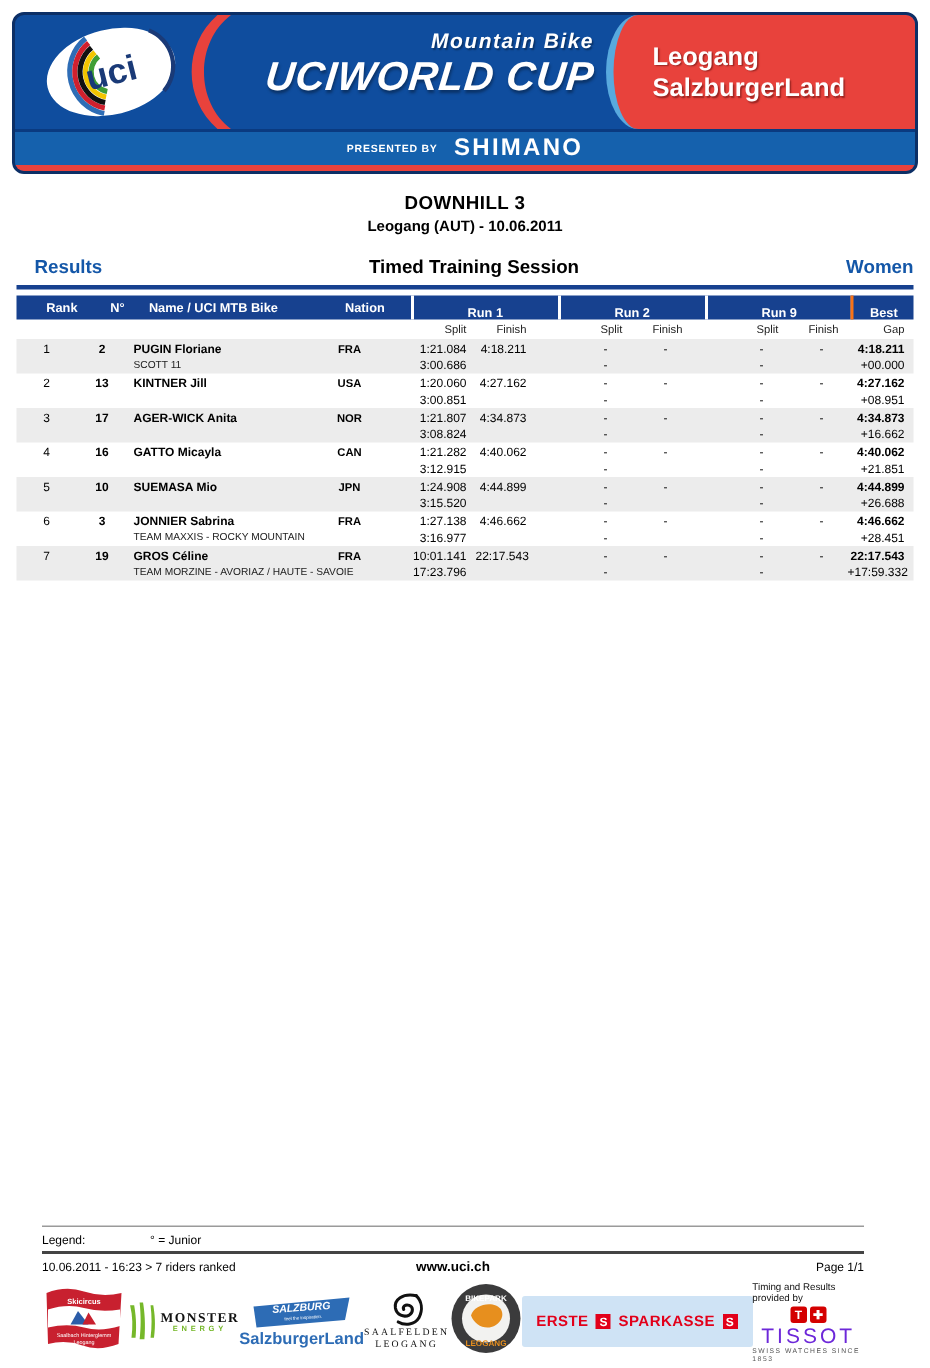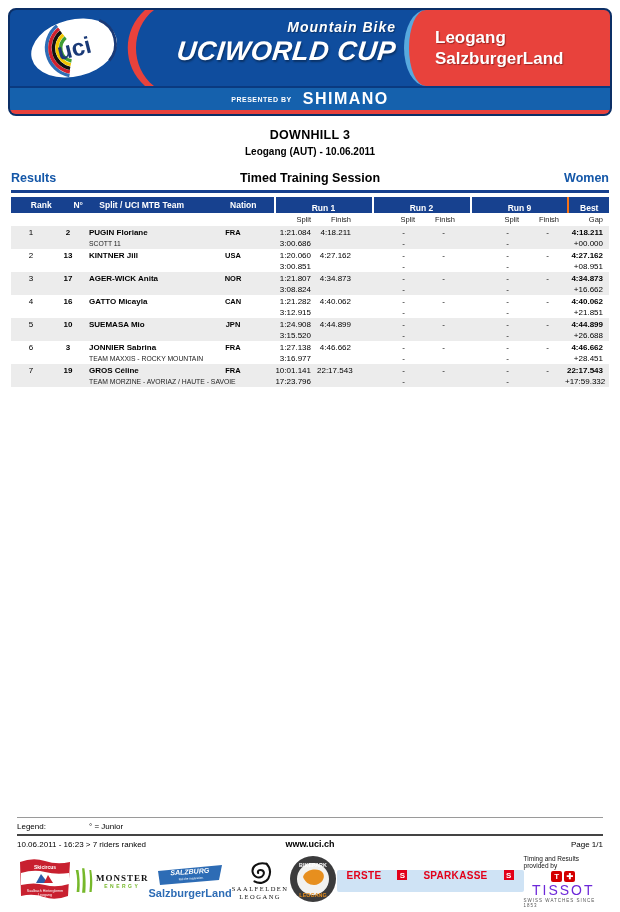--- a/index.html
+++ b/index.html
@@ -16,21 +16,21 @@
   .series-main{font-style:italic;font-weight:900;font-size:27px;letter-spacing:.5px;transform:skewX(-6deg);margin-top:1px;text-shadow:1px 2px 2px rgba(0,0,0,.35);white-space:nowrap;}
   .leogang-panel{position:absolute;right:0;top:0;bottom:0;width:206px;box-sizing:border-box;background:#e8423c;border-left:5px solid #58a9de;border-radius:34px 0 0 34px / 60px 0 0 60px;display:flex;flex-direction:column;justify-content:center;padding-left:26px;color:#fff;font-weight:bold;font-size:17px;line-height:21px;text-shadow:1px 1px 1px rgba(60,0,0,.45);}
   .shimano-bar{height:22px;background:#1561ad;border-top:2px solid #0a3a80;display:flex;align-items:center;justify-content:center;gap:11px;color:#fff;}
   .presented{font-size:7px;font-weight:bold;letter-spacing:.5px;}
   .shimano{font-size:16px;font-weight:900;letter-spacing:1.5px;}
   .red-strip{height:4px;background:#e8423c;}
 
   
   .doc-title{margin-top:12px;text-align:center;font-size:12.5px;font-weight:bold;letter-spacing:.3px;}
   .doc-sub{margin-top:4px;text-align:center;font-size:10px;font-weight:bold;}
-  .section-row{margin:14px 11px 0 11px;display:flex;align-items:baseline;}
+  .section-row{margin:14px 11px 0 23px;display:flex;align-items:baseline;}
   .sec-left,.sec-right{flex:1;font-size:12.5px;font-weight:bold;color:#1457a8;}
   .sec-center{flex:2;text-align:center;font-size:12.5px;font-weight:bold;color:#000;}
   .sec-right{text-align:right;}
   .blue-rule{margin:5px 11px 4px 11px;height:3px;background:#17418f;}
 
   
   .thead{display:flex;margin:0 11px;height:16px;font-size:8.5px;font-weight:bold;color:#fff;}
   .hseg{background:#17418f;display:flex;align-items:flex-end;justify-content:center;box-sizing:border-box;height:16px;}
   .seg1{width:279px;display:grid;grid-template-columns:40px 34px 128px 40px;align-items:center;}
   .segrun{width:104px;border-left:2px solid #fff;}
@@ -57,21 +57,21 @@
   .c-d-r2f{grid-area:1/8;}
   .c-d-r2s2{grid-area:2/7;}
   .c-d-r3s{grid-area:1/9;}
   .c-d-r3f{grid-area:1/10;}
   .c-d-r3s2{grid-area:2/9;}
   .c-best{grid-area:1/11;font-weight:bold;}
   .c-gap{grid-area:2/11;}
   .dash{text-align:right;padding-right:16px;}
 
   
-  .page-footer{position:absolute;left:0;right:0;bottom:4px;padding:0 17px;}
+  .page-footer{position:absolute;left:0;right:16px;bottom:4px;padding:0 28px;}
   .hr-light{border-top:1px solid #9a9a9a;}
   .hr-dark{border-top:2px solid #444;}
   .legend-row{height:16px;display:flex;align-items:center;font-size:8px;}
   .legend-label{width:72px;}
   .meta-row{height:16px;display:flex;align-items:center;font-size:8px;}
   .meta-left{flex:1;}
   .meta-center{flex:1;text-align:center;font-weight:bold;font-size:9px;}
   .meta-right{flex:1;text-align:right;}
   .logos-row{height:54px;display:flex;align-items:center;justify-content:space-between;margin-top:2px;}
 
@@ -80,21 +80,21 @@
   .monster-name{font-family:"Liberation Serif",serif;font-weight:900;font-size:9px;letter-spacing:1px;color:#111;}
   .monster-sub{font-size:5px;letter-spacing:2.5px;color:#76b82a;font-weight:bold;text-align:center;}
   .salzburg{display:flex;flex-direction:column;align-items:center;}
   .salzburg svg{width:70px;height:22px;}
   .sl-name{color:#2d6cb5;font-size:11px;font-weight:bold;margin-top:1px;}
   .saalfelden{display:flex;flex-direction:column;align-items:center;}
   .lion{width:28px;height:24px;}
   .sf-text{font-family:"Liberation Serif",serif;font-size:6.5px;letter-spacing:1.5px;text-align:center;color:#111;line-height:8px;}
   .sf-text span{display:block;}
   .bikepark svg{width:48px;height:48px;}
-  .bank{background:#cfe3f5;height:22px;padding:0 10px;display:flex;align-items:flex-start;gap:16px;border-radius:2px;}
+  .bank{background:#cfe3f5;height:34px;padding:0 10px;display:flex;align-items:center;gap:5px;border-radius:2px;}
   .erste,.sparkasse{color:#e2001a;font-weight:900;font-size:10px;letter-spacing:.3px;}
   .s-box{width:10px;height:10px;background:#e2001a;color:#fff;font-size:8px;font-weight:900;display:flex;align-items:center;justify-content:center;}
   .tissot{display:flex;flex-direction:column;align-items:center;}
   .provided{font-size:6.5px;color:#111;margin-bottom:2px;}
   .tissot-boxes{display:flex;gap:2px;margin-bottom:1px;}
   .t-box,.cross-box{width:11px;height:11px;background:#d40000;color:#fff;font-weight:900;font-size:8px;display:flex;align-items:center;justify-content:center;border-radius:2px;}
   .tissot-name{font-size:14px;font-weight:400;letter-spacing:2px;color:#6d28d9;line-height:14px;}
   .tissot-tag{font-size:4.5px;color:#555;letter-spacing:1px;margin-top:1px;}
   .skicircus svg{width:56px;height:44px;}
 </style>
@@ -150,21 +150,21 @@
     <div class="sec-left">Results</div>
     <div class="sec-center">Timed Training Session</div>
     <div class="sec-right">Women</div>
   </div>
   <div class="blue-rule"></div>
 
   <div class="thead">
     <div class="hseg seg1">
       <span class="h-rank">Rank</span>
       <span class="h-no">N°</span>
-      <span class="h-name">Split / UCI MTB Team</span>
+      <span class="h-name">Name / UCI MTB Bike</span>
       <span class="h-nation">Nation</span>
     </div>
     <div class="hseg segrun">
         <span>Run 1</span>
       </div>
     <div class="hseg segrun">
         <span>Run 2</span>
       </div>
     <div class="hseg segrun">
         <span>Run 9</span>

